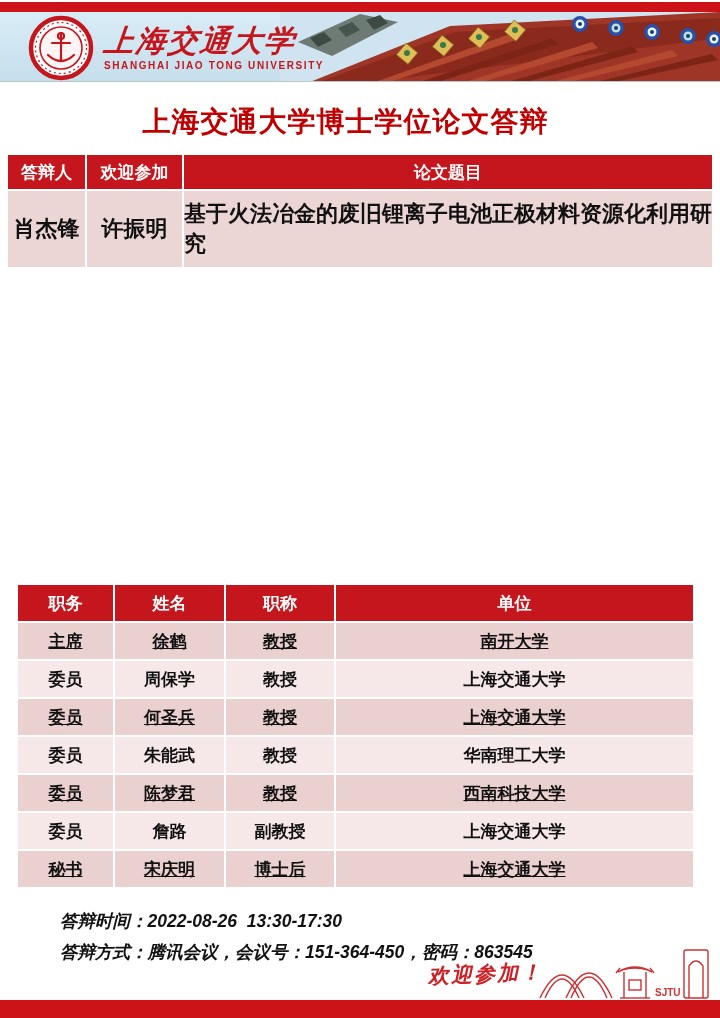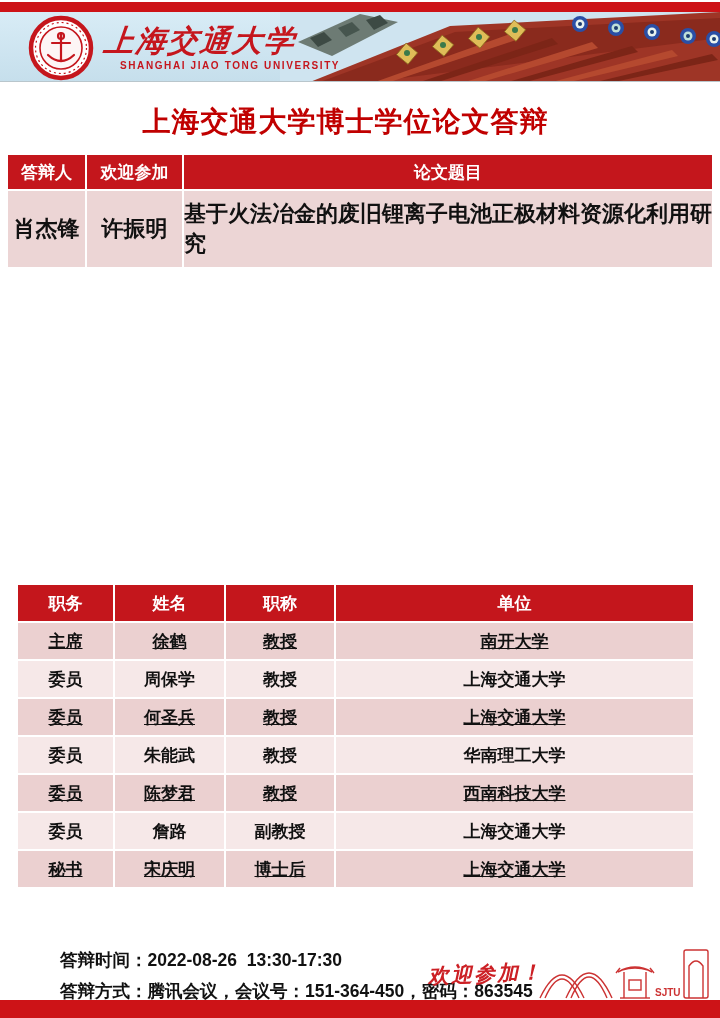--- a/index.html
+++ b/index.html
@@ -24,21 +24,21 @@
   .logo-group { position:absolute; left:28px; top:3px; display:flex; align-items:center; }
   .seal { width:66px; height:66px; }
   .logo-text { margin-left:10px; }
   .logo-cn {
     font-family:"DejaVu Serif", serif; font-style:italic; font-weight:bold;
     color:#c5161d; font-size:30px; letter-spacing:2px; transform:skewX(-6deg);
     line-height:32px;
   }
   .logo-en {
     color:#c5161d; font-size:10px; font-weight:bold; letter-spacing:1.6px;
-    margin-top:3px; font-variant:small-caps;margin-left:16px;
+    margin-top:3px; font-variant:small-caps;
   }
 
   
   .main-title {
     position:absolute; top:103px; left:0; width:691px; text-align:center;
     color:#c00000; font-size:28px; font-weight:bold; letter-spacing:1px;
   }
 
   
   .thesis-table {
@@ -59,21 +59,21 @@
   .committee-table {
     position:absolute; left:18px; top:585px; width:675px;
     display:grid; grid-template-columns:95px 109px 108px 1fr; grid-auto-rows:36px;
     gap:2px;
   }
   .committee-table .td { font-size:17px; color:#111111; }
   .committee-table .row-dark { background:#ebd0d0;text-decoration:underline; }
   .committee-table .row-light { background:#f6e8e8; }
 
   
-  .info-block { position:absolute; left:60px; top:945px; }
+  .info-block { position:absolute; left:60px; top:906px;font-style:italic; }
   .info-line { font-size:17.5px; font-weight:bold; color:#111111; line-height:31px; white-space:pre; }
 
   .welcome {
     position:absolute; left:428px; top:960px;
     font-family:"DejaVu Serif", serif; font-style:italic; font-weight:bold;
     color:#cc2025; font-size:21px; transform:rotate(-2deg); letter-spacing:2px;
   }
   .landmarks { position:absolute; left:536px; top:946px; width:178px; height:54px; }
 </style>
 </head>

